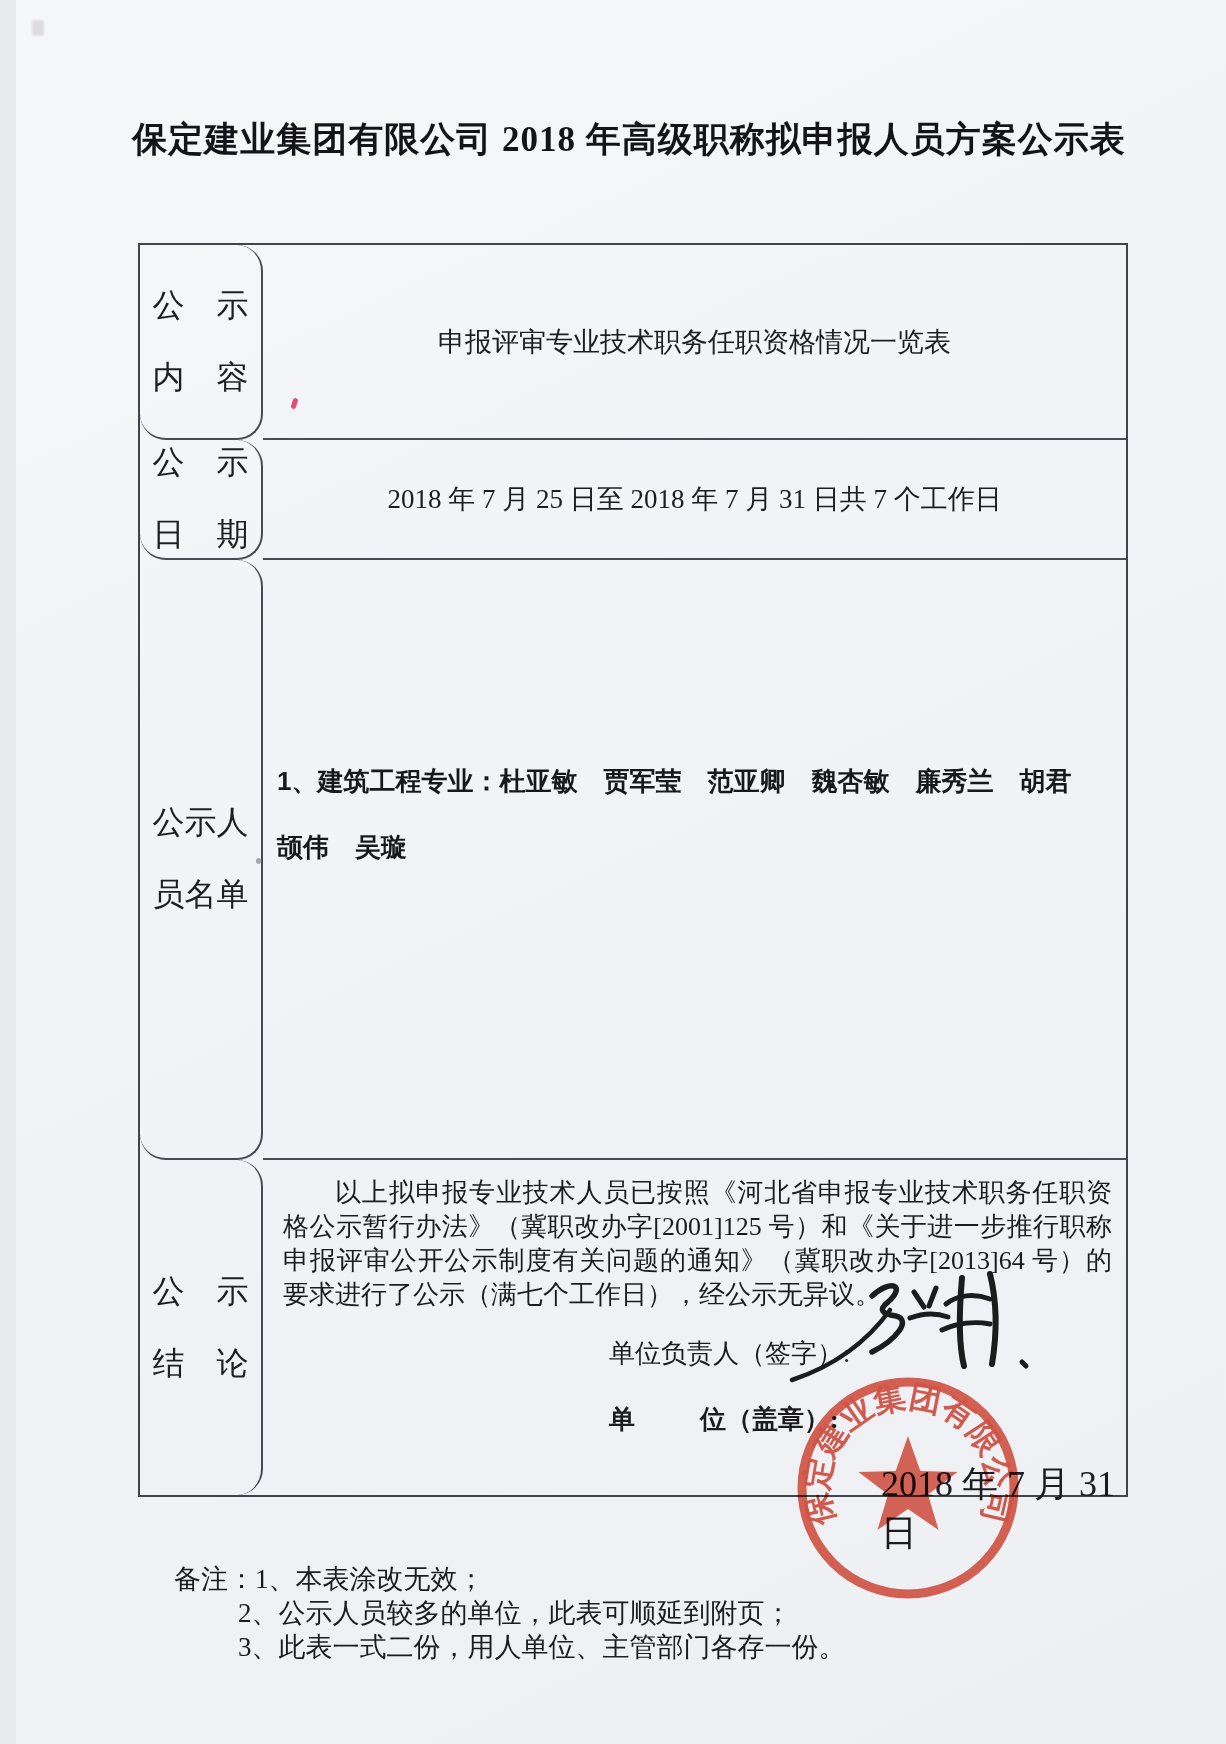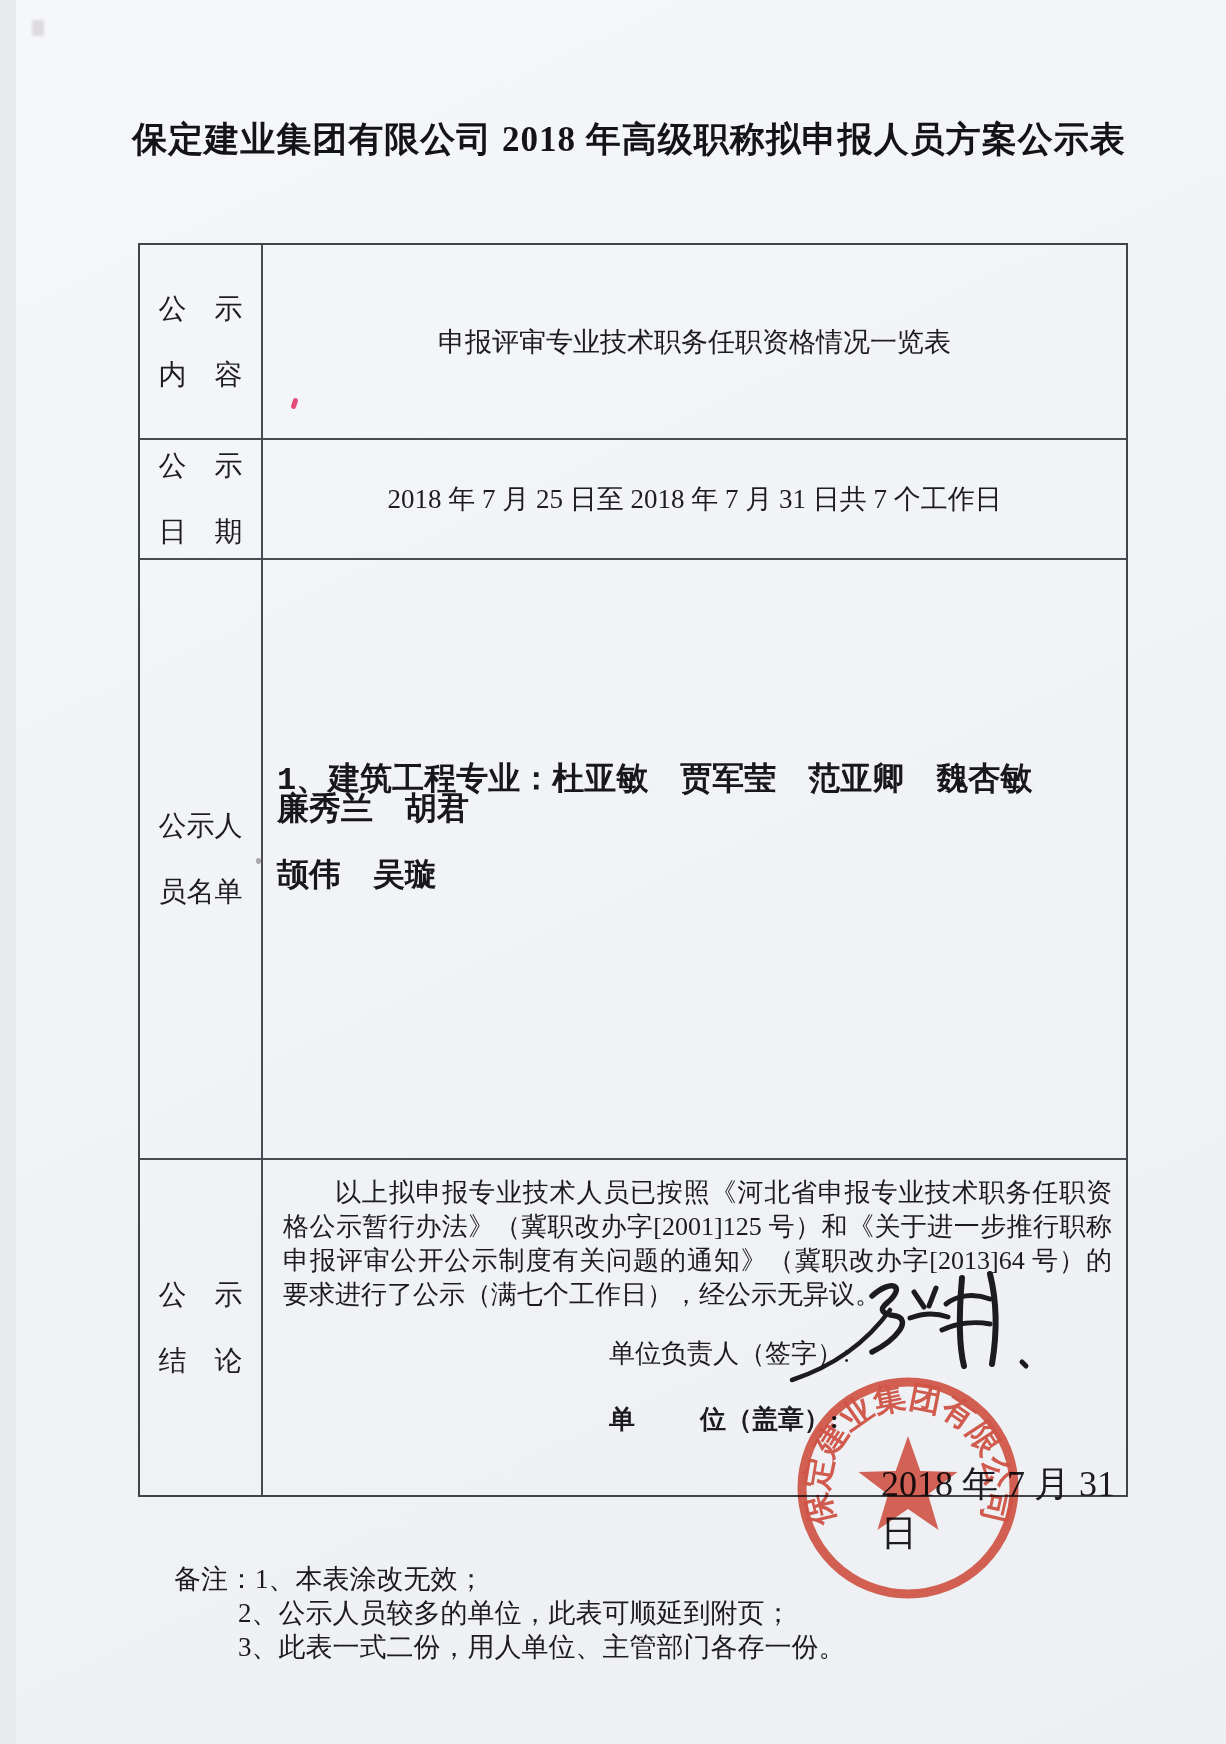--- a/index.html
+++ b/index.html
@@ -26,29 +26,29 @@
   }
   .sheet{
     position:absolute;left:122px;top:243px;width:990px;height:1254px;
     border:2px solid #43434a;box-sizing:border-box;
     display:grid;grid-template-columns:123px 1fr;grid-template-rows:195px 120px 600px auto;
   }
   .cell{box-sizing:border-box;}
   .label-cell{
     border-right:2px solid #4a4a52;
     display:flex;flex-direction:column;align-items:center;justify-content:center;
-    gap:28px;font-size:28px;color:#1d1d22;
+    gap:28px;font-size:32px;color:#1d1d22;border-radius:26px;
   }
   .bb{border-bottom:2px solid #4a4a52;}
   .content-cell{position:relative;font-size:27px;color:#1c1c21;}
   .center-cell{display:flex;align-items:center;justify-content:center;}
   .names{
     padding:206px 38px 0 14px;
-    font-family:Liberation Mono, monospace;
-    font-weight:700;font-size:32px;line-height:30px;color:#17171c;
+    font-family:Liberation Sans, sans-serif;
+    font-weight:700;font-size:26px;line-height:30px;color:#17171c;
   }
   .names .line2{margin-top:36px;}
   .conclusion-par{
     position:absolute;top:16px;left:20px;right:14px;
     font-size:26px;line-height:34px;text-align:justify;text-indent:2em;
     color:#1b1b20;
   }
   .sig-line{position:absolute;left:346px;font-size:26px;white-space:pre;color:#1b1b20;}
   .sig-line.sign{top:176px;}
   .sig-line.seal{top:242px;font-weight:bold;}

